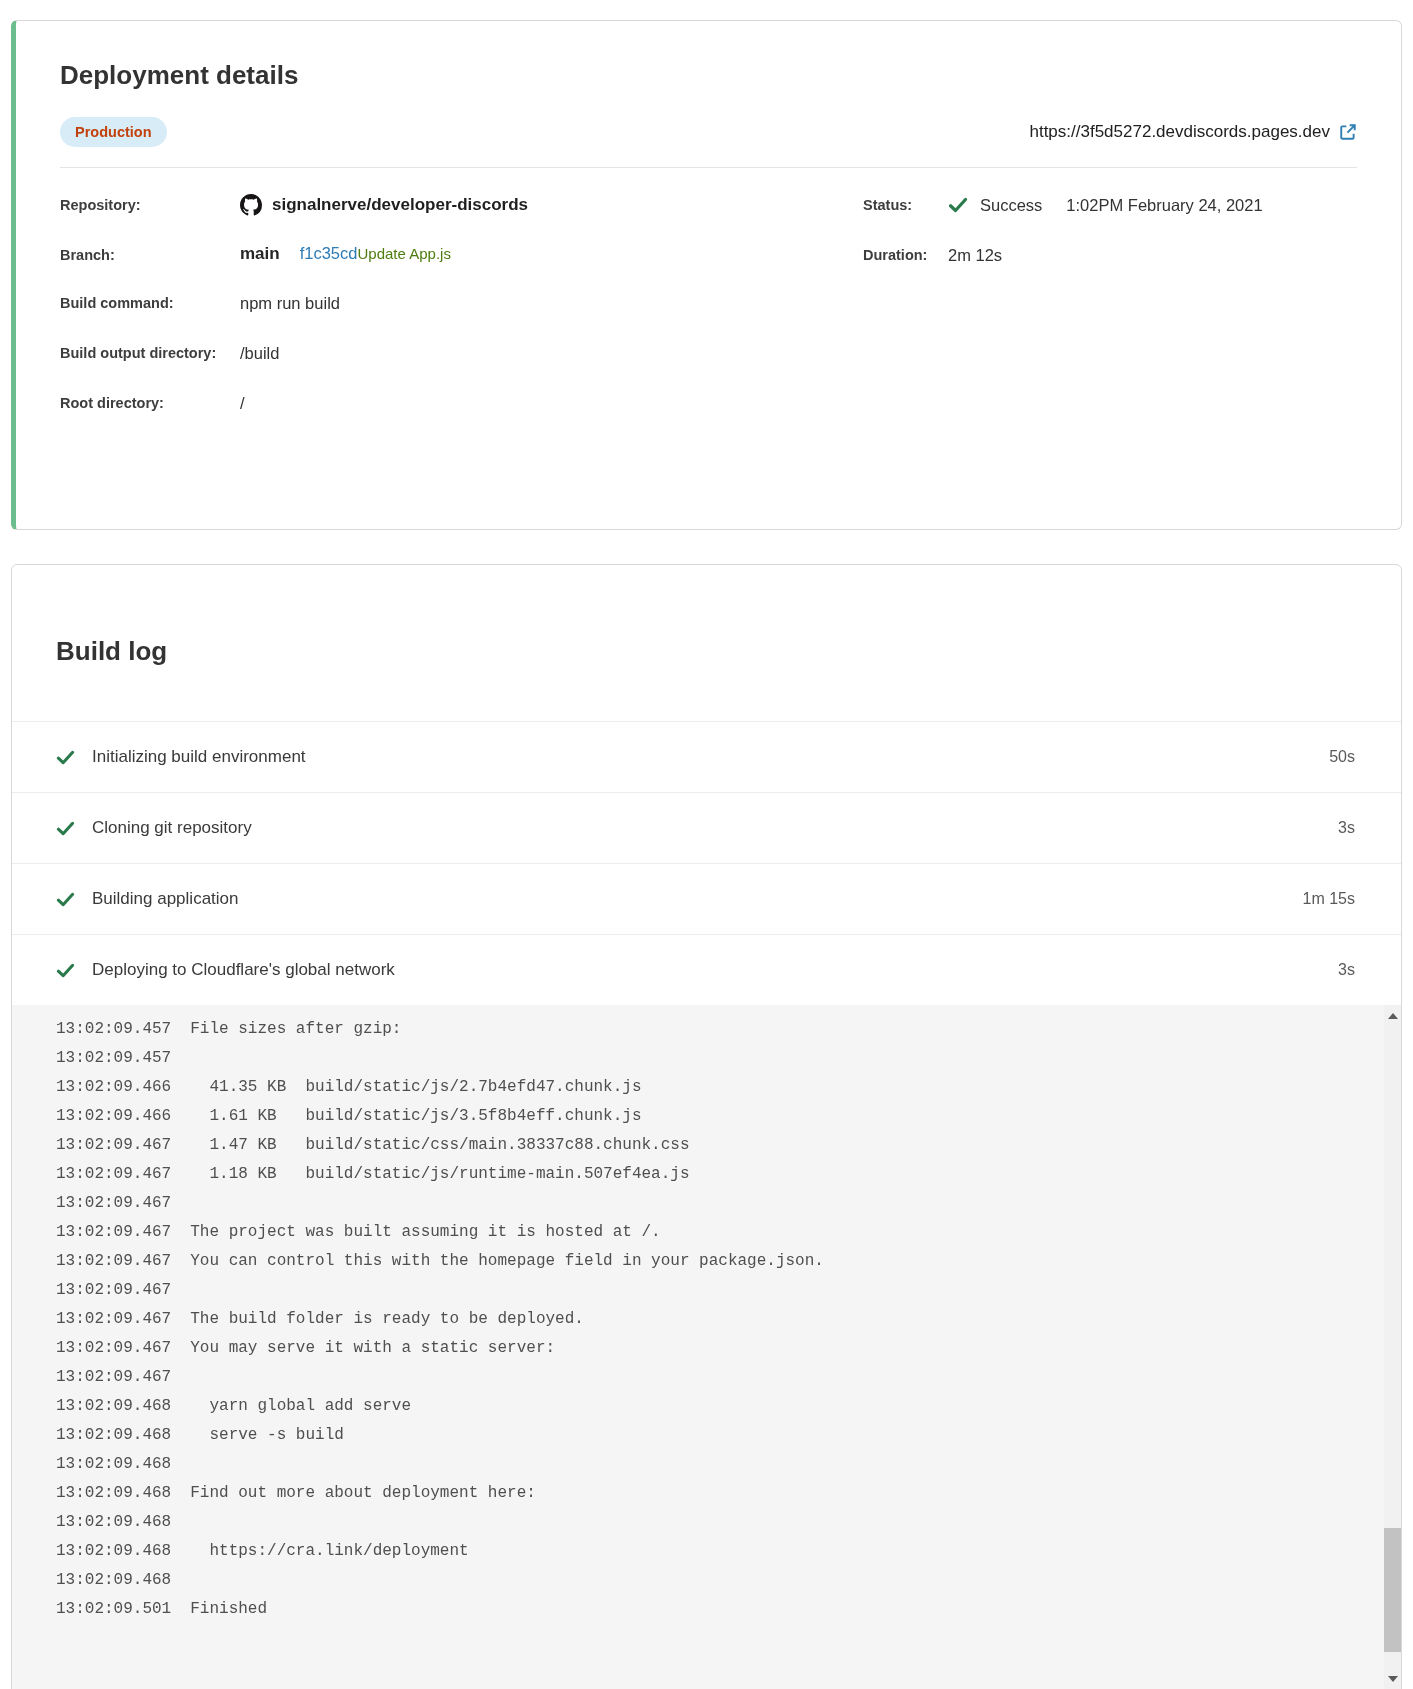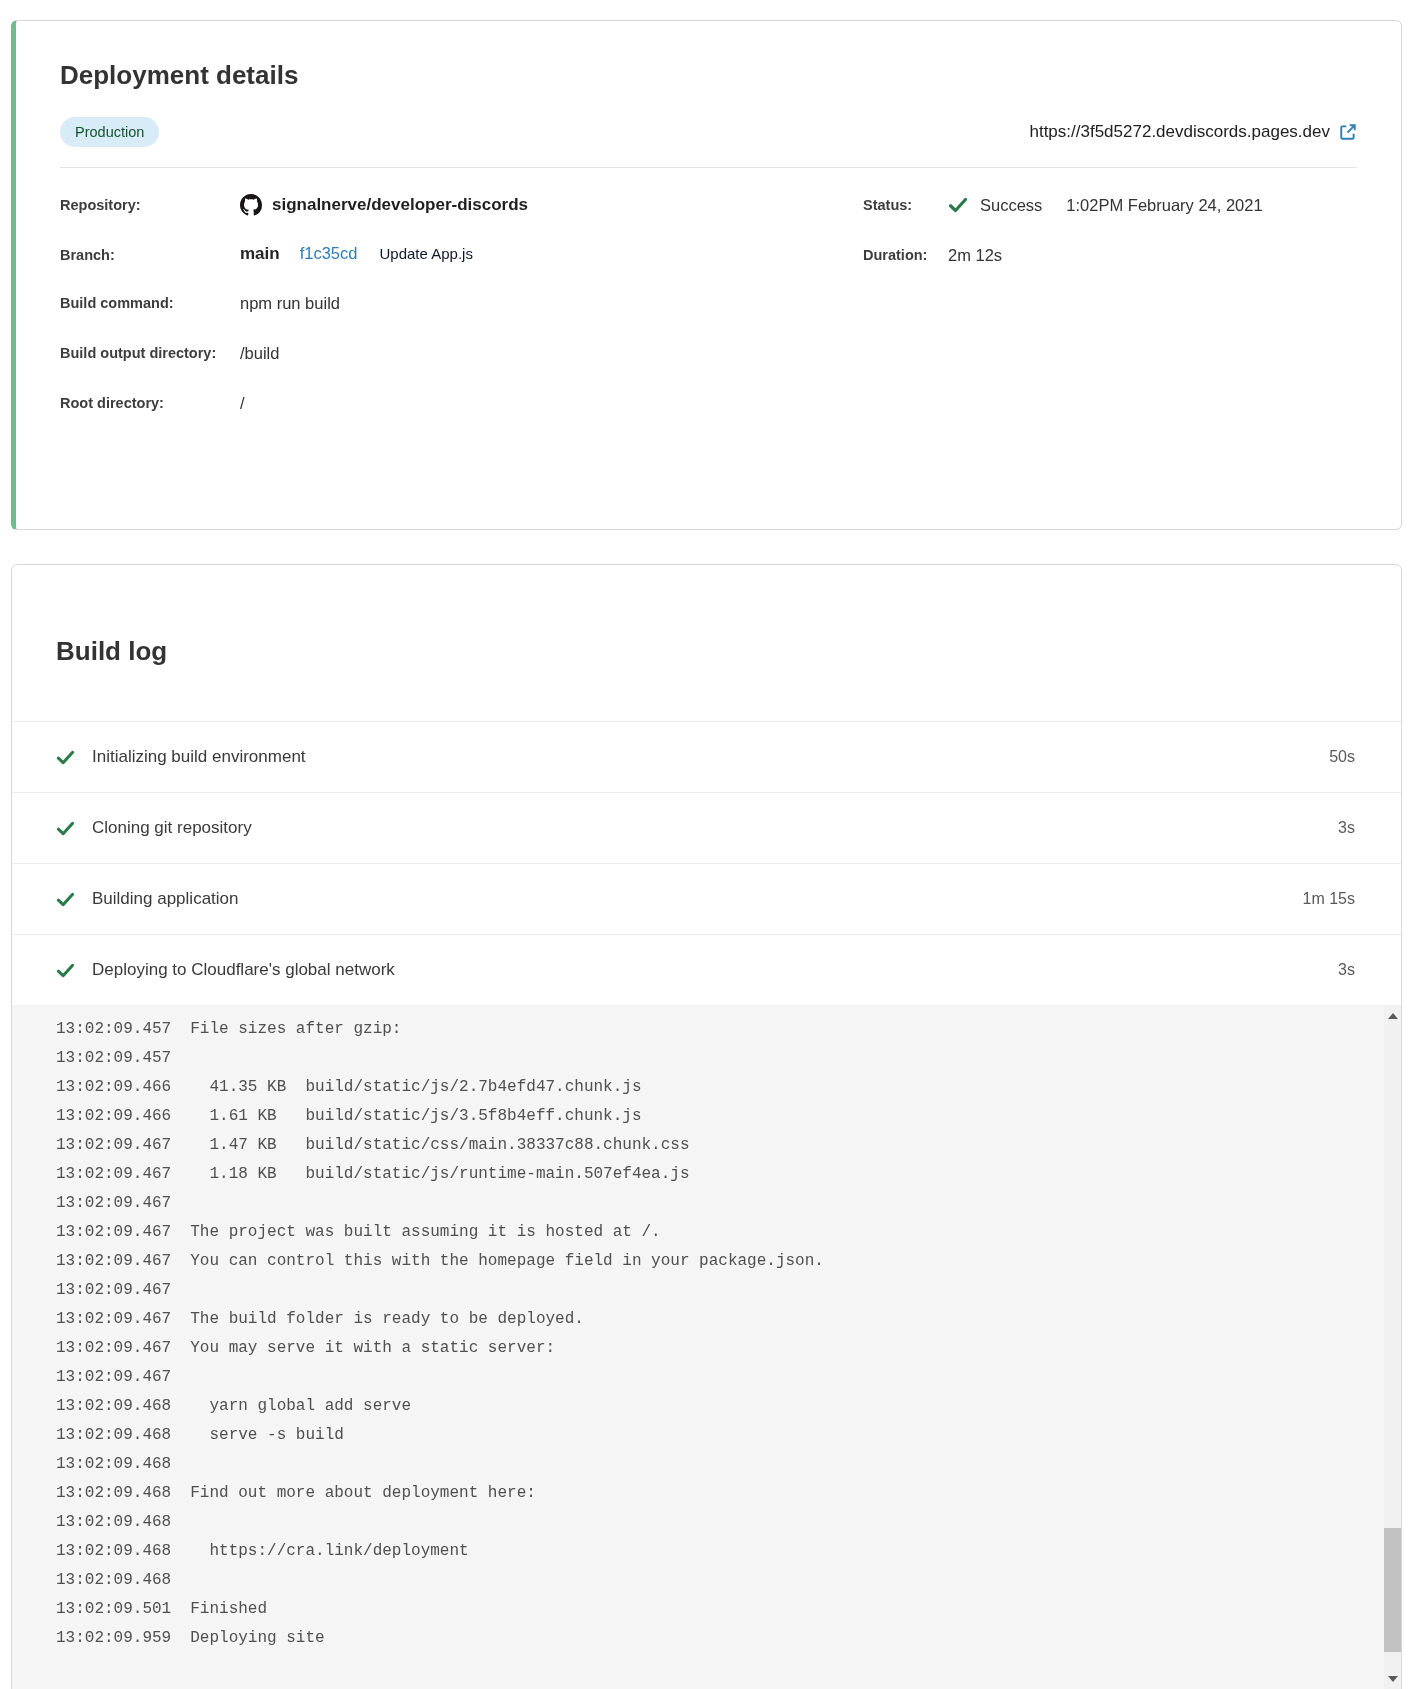--- a/index.html
+++ b/index.html
@@ -35,25 +35,26 @@
   .head-row {
     display: flex;
     justify-content: space-between;
     align-items: center;
     margin-top: 26px;
     height: 30px;
   }
   .badge {
     display: inline-block;
     background: #d8ecf8;
-    color: #14532d;
+    color: #c2410c;
     font-size: 14.5px;
     line-height: 20px;
     padding: 5px 15px;
     border-radius: 15px;
+    font-weight: bold;
   }
   .url-link {
     display: inline-flex;
     align-items: center;
     gap: 9px;
     text-decoration: none;
     color: #212121;
     font-size: 17px;
     font-weight: 400;
   }
@@ -101,21 +102,21 @@
     line-height: 22px;
   }
   .branch-val { display: flex; align-items: baseline; }
   .branch-name { font-size: 17px; font-weight: 700; color: #262626; }
   .commit-link {
     font-size: 16.5px;
     color: #2e7cb5;
     text-decoration: none;
     margin-left: 20px;
   }
-  .commit-msg { font-size: 15px; color: #0f172a; margin-left: 22px; }
+  .commit-msg { font-size: 15px; color: #4d7c0f; }
   .status-val { display: flex; align-items: center; line-height: 22px; }
   .status-text { margin-left: 12px; font-size: 16.5px; color: #333333; }
   .status-time { margin-left: 24px; font-size: 16.5px; color: #333333; }
   
   .card-log {
     margin-top: 34px;
     margin-bottom: 17px;
     height: 1208px;
     padding: 70px 0 0 0;
     position: relative;
@@ -364,21 +365,20 @@
   <div class="log-line"><span class="log-time">13:02:09.468</span><span class="log-msg">Find out more about deployment here:</span></div>
 
   <div class="log-line"><span class="log-time">13:02:09.468</span><span class="log-msg"></span></div>
 
   <div class="log-line"><span class="log-time">13:02:09.468</span><span class="log-msg">  https://cra.link/deployment</span></div>
 
   <div class="log-line"><span class="log-time">13:02:09.468</span><span class="log-msg"></span></div>
 
   <div class="log-line"><span class="log-time">13:02:09.501</span><span class="log-msg">Finished</span></div>
 
-  <div class="log-line"><span class="log-time">13:02:09.959</span><span class="log-msg">Deploying site</span></div>
 </div>
     <div class="scrollbar">
       <div class="scroll-btn up">
           <span class="tri-up"></span>
         </div>
       <div class="scroll-thumb"></div>
       <div class="scroll-btn down">
           <span class="tri-down"></span>
         </div>
     </div>

